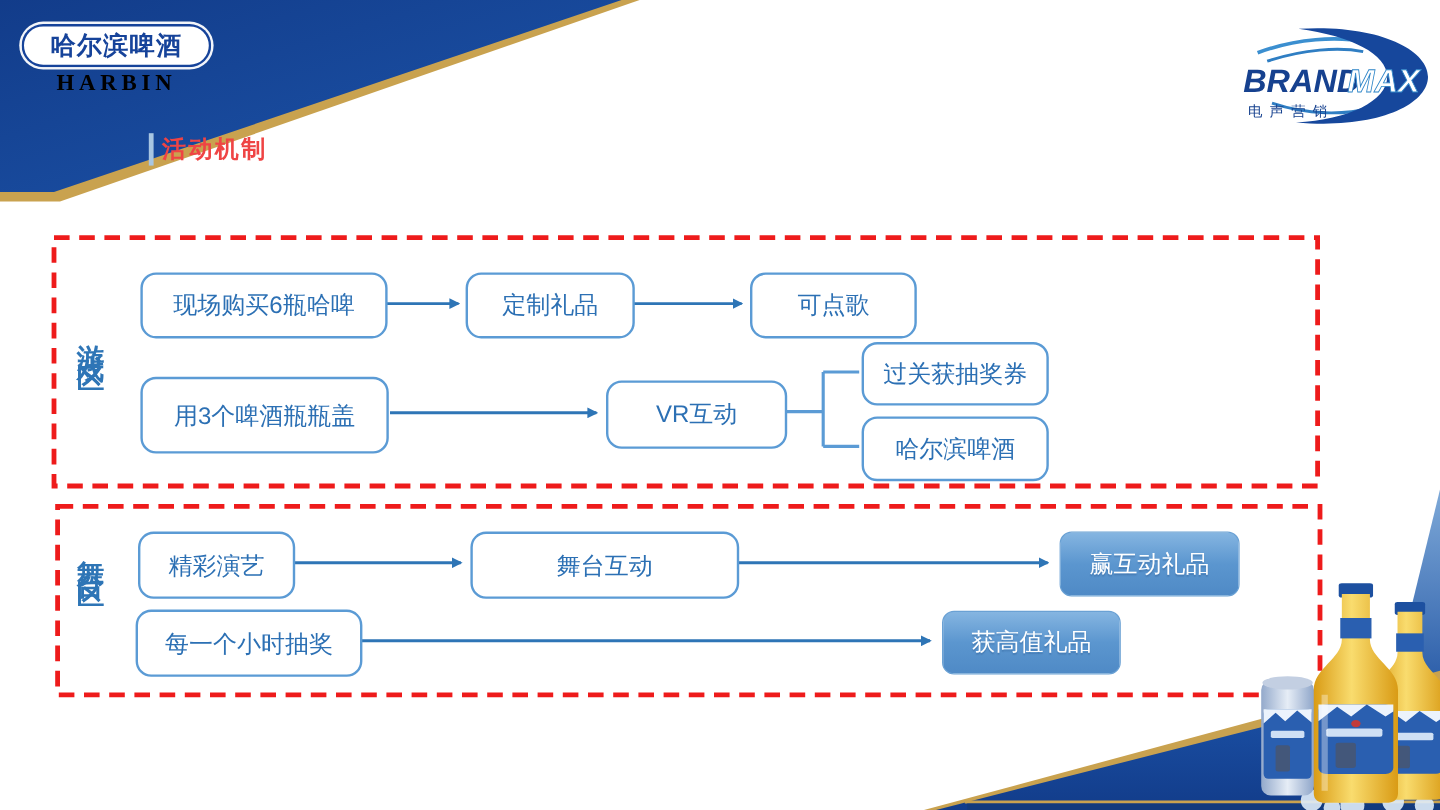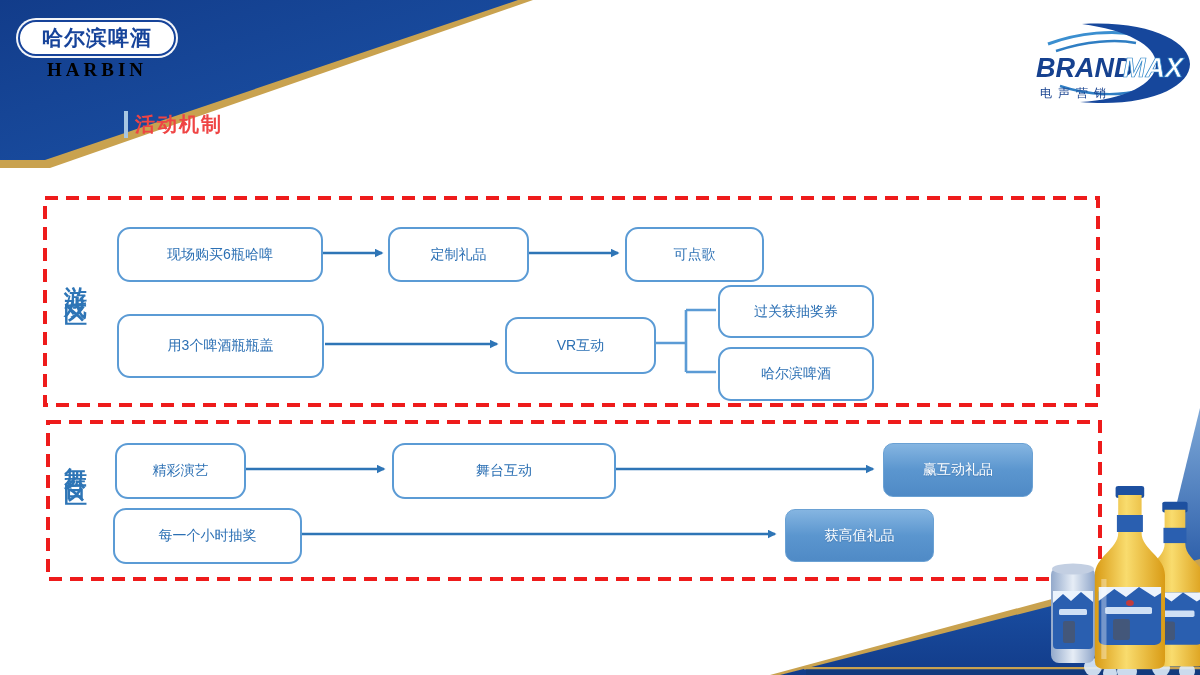--- a/index.html
+++ b/index.html
@@ -24,21 +24,21 @@
   .page-title .txt{color:#ef4444;font-size:20px;font-weight:bold;letter-spacing:2px;}
   
   .zone-label{
     position:absolute;writing-mode:vertical-rl;text-orientation:upright;
     color:#2e75b6;font-weight:bold;font-size:23px;line-height:1;letter-spacing:9px;z-index:3;
   }
   
   .node{
     position:absolute;display:flex;align-items:center;justify-content:center;
     background:#ffffff;border:2px solid #5b9bd5;border-radius:13px;
-    color:#2c70b4;font-size:14px;white-space:nowrap;z-index:3;
+    color:#2c70b4;font-size:20px;white-space:nowrap;z-index:3;
   }
   .node.filled{
     background:linear-gradient(180deg,#85b5e1 0%,#5b96cf 50%,#4f8ac6 100%);
     border:1px solid #6aa1d4;border-radius:10px;color:#ffffff;
     text-shadow:0 1px 1px rgba(20,60,110,.25);
   }
 </style>
 </head>
 <body>
 

